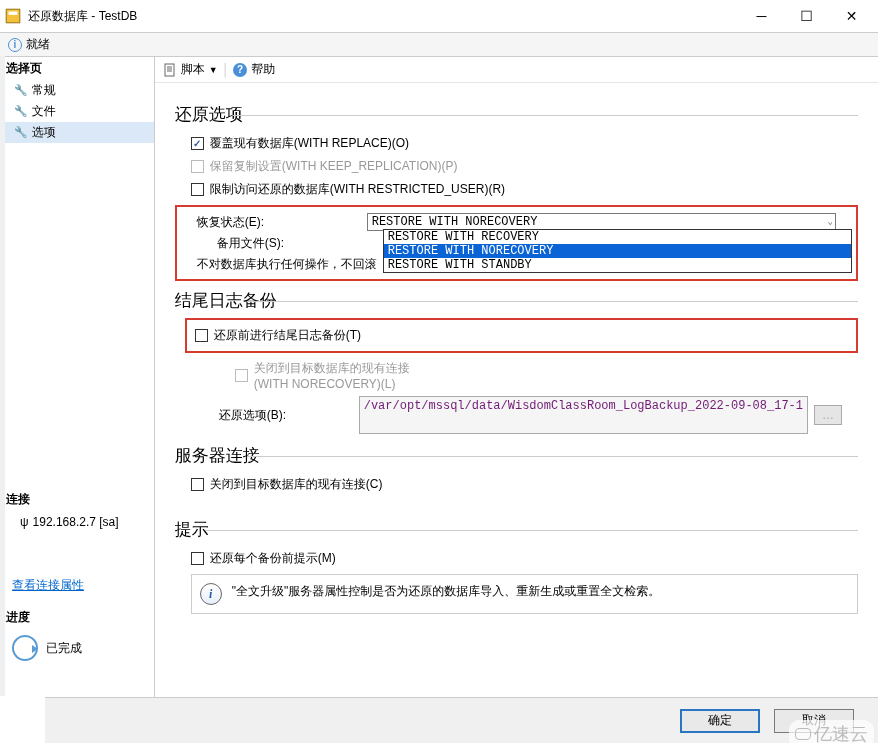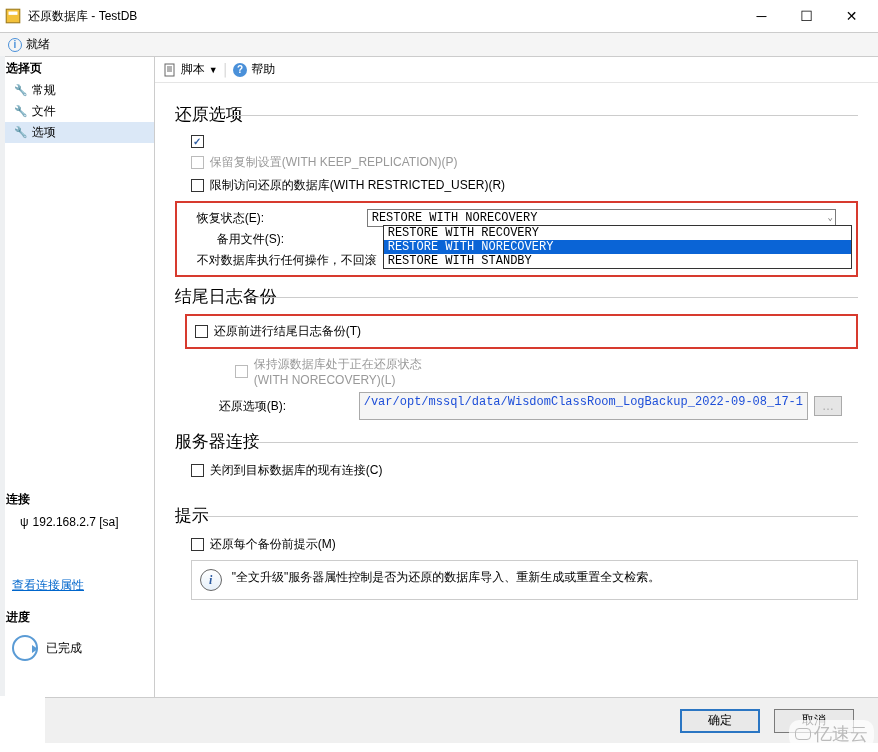--- a/index.html
+++ b/index.html
@@ -114,22 +114,22 @@
     .dropdown-list {
       position: absolute; left: 206px; right: 4px; top: 22px;
       border: 1px solid #333; background: #fff; z-index: 10;
       font-family: "Courier New", monospace; font-size: 12px;
     }
     .dd-option { padding: 0 4px; line-height: 14px; }
     .dd-option.selected { background: #0a64d6; color: #fff; }
     .note-text { padding: 2px 0 2px 16px; }
     .textinput {
       flex:1; border:1px solid #aaa; background:#f5f5f5; padding:2px 4px;
-      font-family:"Courier New",monospace; font-size:12px; color:#1d4ed8;
-      height:28px; overflow:hidden; white-space:nowrap;
+      font-family:"Courier New",monospace; font-size:12px; color:#701a75;
+      height:38px; overflow:hidden; white-space:nowrap;
     }
     .file-btn { width:28px; height:20px; background:#e5e5e5; border:1px solid #aaa; margin-left:6px; color:#aaa; display:flex; align-items:center; justify-content:center; }
     .hint-box {
       border: 1px solid #ccc; padding: 8px; display: flex; gap: 10px;
       margin: 4px 0 4px 16px; align-items: flex-start;
     }
     .info-icon {
       width: 22px; height: 22px; border-radius: 50%; border: 1px solid #666;
       background: linear-gradient(#fff,#e6f0fa);
       display:flex; align-items:center; justify-content:center;
@@ -220,20 +220,21 @@
       <span style="font-size:9px;">▼</span>
       <span style="color:#ccc;">│</span>
       <span class="help-icon">?</span>
       <span>帮助</span>
     </div>
 
     <div class="content">
       <div class="group-title">还原选项</div>
       <div class="chk-row">
         <span class="chk checked"></span>
+        <span>覆盖现有数据库(WITH REPLACE)(O)</span>
       </div>
       <div class="chk-row disabled">
         <span class="chk disabled"></span>
         <span>保留复制设置(WITH KEEP_REPLICATION)(P)</span>
       </div>
       <div class="chk-row">
         <span class="chk"></span>
         <span>限制访问还原的数据库(WITH RESTRICTED_USER)(R)</span>
       </div>
 
@@ -260,21 +261,21 @@
       <div class="group-title wide">结尾日志备份</div>
       <div class="red-box" style="margin-left:10px;">
         <div class="chk-row" style="padding-left:4px;">
           <span class="chk"></span>
           <span>还原前进行结尾日志备份(T)</span>
         </div>
       </div>
       <div class="chk-row disabled" style="padding-left:60px;">
         <span class="chk disabled"></span>
         <span>
-          <span>保持源数据库处于正在还原状态</span><br>
+          <span>关闭到目标数据库的现有连接</span><br>
           <span>(WITH NORECOVERY)(L)</span>
         </span>
       </div>
       <div class="form-row" style="padding-left:44px;">
         <span class="form-label" style="width:140px;">还原选项(B):</span>
         <div class="textinput">/var/opt/mssql/data/WisdomClassRoom_LogBackup_2022-09-08_17-1</div>
         <div class="file-btn">…</div>
       </div>
 
       <div class="group-title wide">服务器连接</div>

